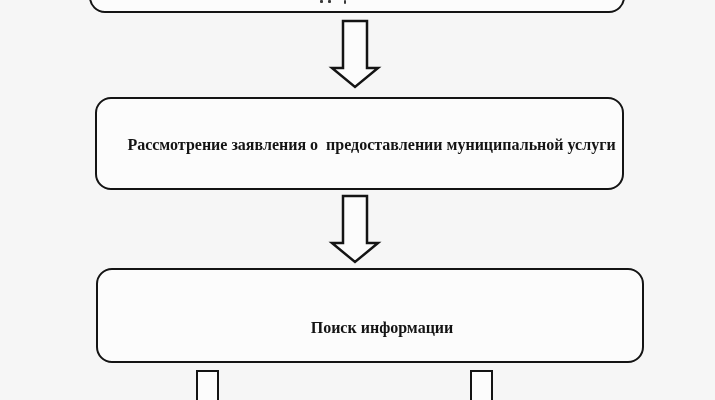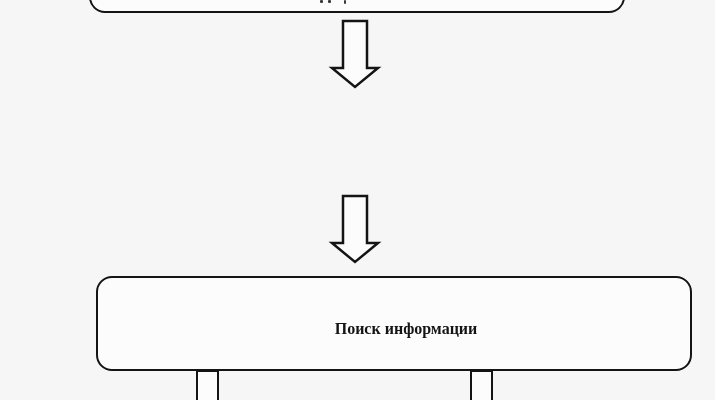--- a/index.html
+++ b/index.html
@@ -13,21 +13,21 @@
   }
   .box {
     position: absolute;
     box-sizing: border-box;
     background: #fcfcfc;
     border: 2.5px solid #141414;
     border-radius: 16px;
   }
   .box-top { left: 89px; top: -46px; width: 536px; height: 59px; }
   .box-review { left: 95px; top: 97px; width: 529px; height: 93px; padding-top: 8px; overflow: hidden; }
-  .box-search { left: 96px; top: 276px; width: 596px; height: 95px; padding-top: 7px; overflow: hidden; }
+  .box-search { left: 96px; top: 268px; width: 548px; height: 95px; padding-top: 14px; overflow: hidden; }
   .line {
     text-align: center;
     font-weight: bold;
     font-size: 16px;
     color: #141414;
     white-space: pre-wrap;
     line-height: 25px;
   }
   .box-search .line { line-height: 29px; }
   .arrow-svg { position: absolute; width: 54px; height: 72px; }
@@ -59,20 +59,29 @@
   <div class="box box-top"></div>
 
   <div class="remnant remnant-1"></div>
   <div class="remnant remnant-2"></div>
   <div class="remnant remnant-3"></div>
 
   <svg class="arrow-svg arrow-1" viewBox="0 0 54 72">
     <path d="M15,3 L39,3 L39,50 L50,50 L27,69 L4,50 L15,50 Z"></path>
   </svg>
 
+  <div class="box box-review">
+    <div class="line">
+      <span>Рассмотрение заявления о  предоставлении муниципальной услуги</span>
+    </div>
+    <div class="line">
+      
+    </div>
+
+  </div>
 
   <svg class="arrow-svg arrow-2" viewBox="0 0 54 72">
     <path d="M15,3 L39,3 L39,50 L50,50 L27,69 L4,50 L15,50 Z"></path>
   </svg>
 
   <div class="box box-search">
     <div class="line">
       <span>Поиск информации</span>
     </div>
 

